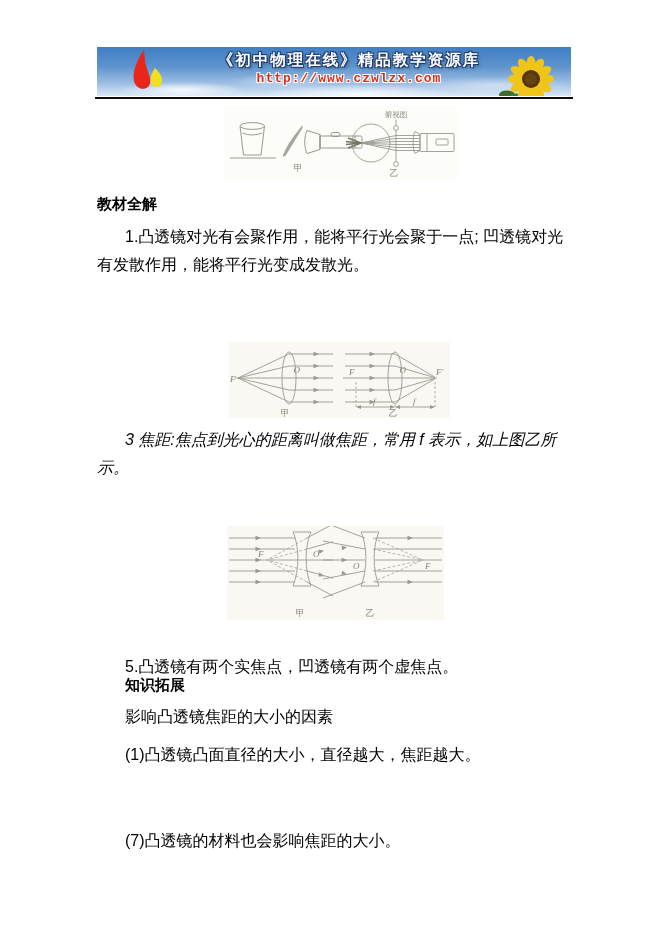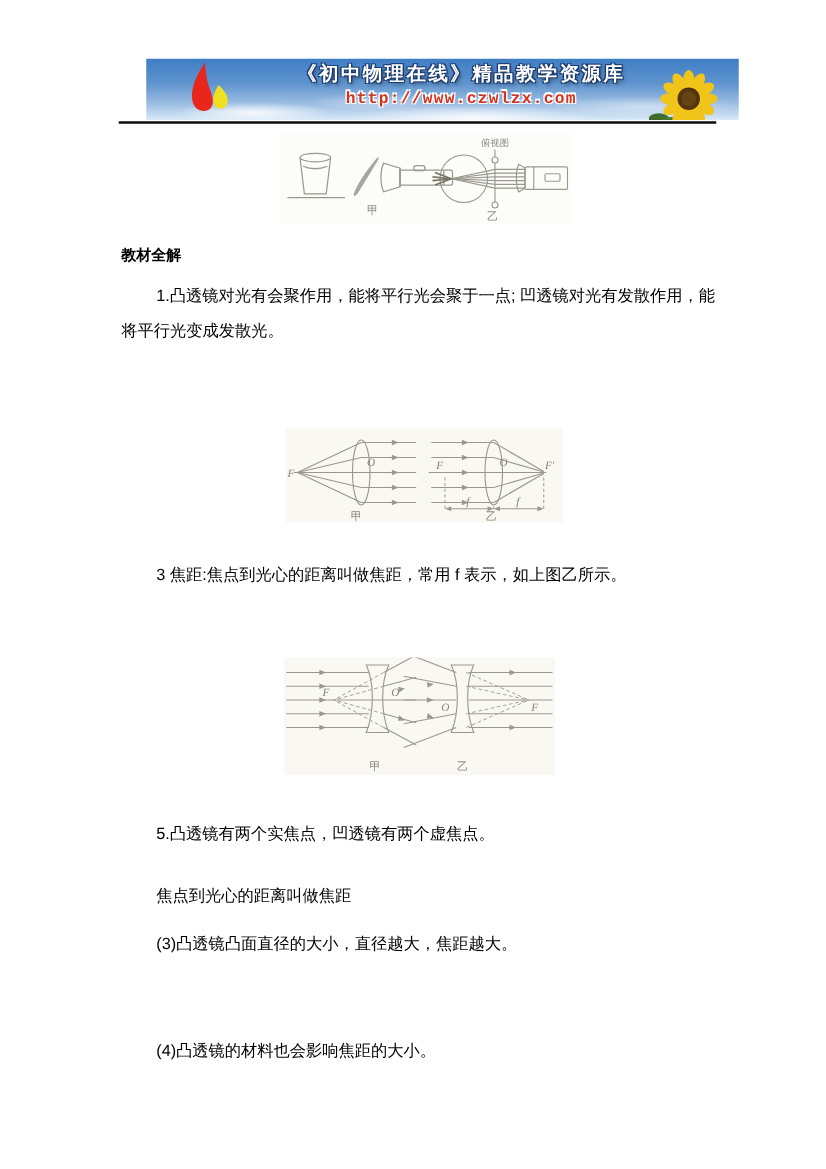--- a/index.html
+++ b/index.html
@@ -9,21 +9,20 @@
   }
   
   .banner{
     position:absolute;left:97px;top:47px;width:474px;height:49px;overflow:hidden;
     background:
       radial-gradient(ellipse 90px 12px at 18% 88%, rgba(255,255,255,.85), rgba(255,255,255,0) 70%),
       radial-gradient(ellipse 140px 14px at 55% 96%, rgba(255,255,255,.8), rgba(255,255,255,0) 70%),
       radial-gradient(ellipse 110px 12px at 84% 78%, rgba(255,255,255,.45), rgba(255,255,255,0) 70%),
       radial-gradient(ellipse 70px 10px at 38% 70%, rgba(255,255,255,.35), rgba(255,255,255,0) 70%),
       linear-gradient(#3f7ec5 0%, #5e93cd 40%, #9fc0e4 75%, #d9e9f7 100%);
-    margin-left: 20px;
   }
   .banner-logo{position:absolute;left:28px;top:1px;}
   .banner-text{position:absolute;left:78px;right:48px;top:3px;text-align:center;}
   .banner-title{
     font-weight:bold;font-size:15.5px;letter-spacing:2px;color:#ffffff;line-height:20px;
     text-shadow:-1px -1px 0 #1c3b6e,1px -1px 0 #1c3b6e,-1px 1px 0 #1c3b6e,1px 1px 0 #1c3b6e,2px 2px 3px rgba(0,0,0,.35);
     white-space:nowrap;
   }
   .banner-url{
     font-family:"Liberation Mono",monospace;font-weight:bold;font-size:13px;letter-spacing:1px;
@@ -36,30 +35,30 @@
   
   .fig{position:absolute;}
   .fig1{left:224px;top:106px;width:233px;height:73px;background:#fcfcf9;}
   .fig2{left:229px;top:342px;width:221px;height:76px;background:#faf8f3;}
   .fig3{left:227px;top:526px;width:217px;height:94px;background:#faf8f3;}
   .fig text{font-family:"Liberation Serif",serif;}
   .fig .cjk{font-family:"Liberation Sans",sans-serif;}
   
   .para{
     position:absolute;left:97px;width:478px;margin:0;
-    font-size:13px;line-height:28px;text-indent:28px;color:#000;
+    font-size:16px;line-height:28px;text-indent:28px;color:#000;
   }
   .hd{
     position:absolute;left:97px;width:478px;margin:0;
-    font-size:12px;line-height:28px;font-weight:bold;color:#000;
+    font-size:15px;line-height:28px;font-weight:bold;color:#000;
   }
   .hd1{top:190px;}
   .p1{top:223px;}
   .p2{top:282px;}
-  .p3{top:446px;}
+  .p3{top:426px;font-style:italic;}
   .p4{top:470px;}
   .p5{top:629px;margin-top:24px;}
   .hd2{top:671px;text-indent:28px;}
   .p6{top:703px;}
   .p7{top:741px;}
   .p8{top:784px;}
   .p9{top:827px;}
 </style>
 </head>
 <body>
@@ -305,17 +304,18 @@
       <text x="126" y="43" font-size="9">O</text>
       <text x="198" y="43" font-size="9">F</text>
     </g>
     <g fill="#8d8b80" text-anchor="middle" stroke="none">
       <text class="cjk" x="73" y="90" font-size="9">甲</text>
       <text class="cjk" x="143" y="90" font-size="9">乙</text>
     </g>
   </svg>
 
   <p class="para p5">5.凸透镜有两个实焦点，凹透镜有两个虚焦点。</p>
-  <p class="para p6">焦点到光心的距离叫做焦距</p>
-  <p class="para p7">(3)凸透镜凸面直径的大小，直径越大，焦距越大。</p>
-  <p class="para p9">(4)凸透镜的材料也会影响焦距的大小。</p>
+  <h2 class="hd hd2">知识拓展</h2>
+  <p class="para p6">影响凸透镜焦距的大小的因素</p>
+  <p class="para p7">(1)凸透镜凸面直径的大小，直径越大，焦距越大。</p>
+  <p class="para p9">(7)凸透镜的材料也会影响焦距的大小。</p>
 
 </div>
 
 </body></html>

